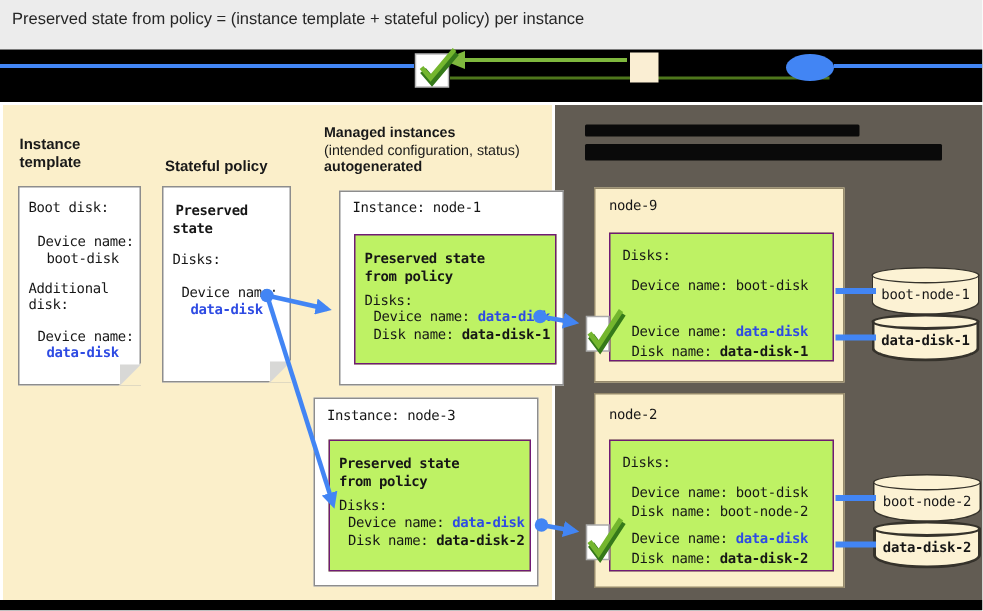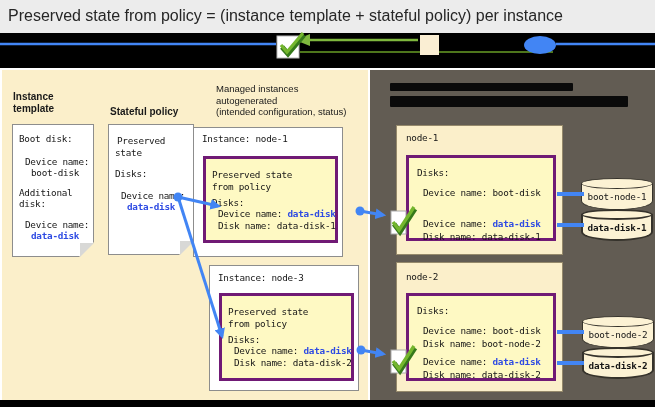--- a/index.html
+++ b/index.html
@@ -3,26 +3,26 @@
 <meta charset="utf-8">
 <style>
   *{margin:0;padding:0;box-sizing:border-box}
   body{background:#ffffff}
   #stage{position:relative;width:655px;height:407px;background:#fff;
          font-family:"Liberation Sans",sans-serif;overflow:hidden}
   .abs{position:absolute}
   .mono{font-family:"DejaVu Sans Mono","Liberation Mono",monospace;
         font-size:9.3px;line-height:11px;letter-spacing:-0.25px;
         white-space:pre;color:#161616}
-  .b{font-weight:normal}
+  .b{font-weight:bold}
   .blue{color:#2e4be3;font-weight:bold}
   .hd{font-size:10px;font-weight:bold;color:#191919;line-height:12px}
   .hd2{font-size:9.5px;color:#191919;line-height:11.5px}
   .card{position:absolute;background:#fff;border:1px solid #8d8d8d}
-  .innerbox{position:absolute;background:#fef9c3;border:3px solid #701a75}
+  .innerbox{position:absolute;background:#bef264;border:1px solid #701a75}
   .vmbox{position:absolute;background:#FBEFCA;border:1px solid #95896b}
   .bar{position:absolute;background:#0a0a0a;border-radius:1px}
   .dog-cut{position:absolute;right:-1px;bottom:-1px;width:0;height:0;
            border-bottom:15px solid #FBEFCA;border-left:15px solid transparent}
   .dog-flap{position:absolute;right:-1px;bottom:-1px;width:0;height:0;
             border-top:14px solid #d8d8d6;border-right:14px solid transparent}
   .cyl{position:absolute;width:72px;height:32px}
   .cyl-body{position:absolute;left:0;top:5px;width:72px;height:27px;background:#FCF2D4;
             border:1.6px solid #35322b;border-top:none;
             border-radius:0 0 36px 36px / 0 0 9px 9px}
@@ -31,21 +31,21 @@
   .cyl-label{position:absolute;left:0;top:13px;width:72px;text-align:center}
   .cyl.bold .cyl-body,.cyl.bold .cyl-top{border-width:2.4px}
   .cyl.bold .cyl-label{font-weight:bold}
 </style>
 </head>
 <body>
 
 <div id="stage">
 
   <div class="abs" style="left:0;top:0;width:655px;height:33px;background:#ECECEC"></div>
-  <div class="abs" style="left:8px;top:7px;font-size:16px;color:#262626">Preserved state from policy = (instance template + stateful policy) per instance</div>
+  <div class="abs" style="left:8px;top:7px;font-size:11px;color:#262626">Preserved state from policy = (instance template + stateful policy) per instance</div>
 
   <div class="abs" style="left:0;top:33px;width:655px;height:35px;background:#000"></div>
 
   <div class="abs" style="left:2px;top:70px;width:366px;height:330px;background:#FBEFCA"></div>
   <div class="abs" style="left:370px;top:70px;width:285px;height:330px;background:#625C53"></div>
   <div class="abs" style="left:0;top:400px;width:655px;height:7px;background:#000"></div>
 
   <div class="abs hd" style="left:13px;top:91px;width:66px">Instance template</div>
   <div class="card" style="left:12px;top:124px;width:82px;height:133px">
     <div class="abs mono" style="left:6px;top:8px">Boot disk:</div>
@@ -65,25 +65,25 @@
     <div class="abs mono b" style="left:6px;top:22px">state</div>
     <div class="abs mono" style="left:6px;top:43px">Disks:</div>
     <div class="abs mono" style="left:12px;top:65px">Device name:</div>
     <div class="abs mono blue" style="left:18px;top:76px">data-disk</div>
     <div class="dog-cut"></div>
     <div class="dog-flap"></div>
   </div>
 
   <div class="abs" style="left:216px;top:83px;width:150px">
     <div class="hd2 b">Managed instances</div>
+    <div class="hd2">(intended configuration, status)</div>
     <div class="hd2 b">autogenerated</div>
-    <div class="hd2">(intended configuration, status)</div>
   </div>
 
-  <div class="card" style="left:193px;top:127px;width:150px;height:130px">
+  <div class="card" style="left:226px;top:127px;width:150px;height:130px">
     <div class="abs mono" style="left:8px;top:5px">Instance: node-1</div>
     <div class="innerbox" style="left:9px;top:28px;width:135px;height:87px">
       <div class="abs mono b" style="left:6px;top:10px">Preserved state</div>
       <div class="abs mono b" style="left:6px;top:22px">from policy</div>
       <div class="abs mono" style="left:6px;top:38px">Disks:</div>
       <div class="abs mono" style="left:12px;top:49px"><span>Device name: </span><span class="blue">data-disk</span></div>
       <div class="abs mono" style="left:12px;top:61px"><span>Disk name: </span><span class="b">data-disk-1</span></div>
     </div>
   </div>
 
@@ -95,21 +95,21 @@
       <div class="abs mono" style="left:6px;top:38px">Disks:</div>
       <div class="abs mono" style="left:12px;top:49px"><span>Device name: </span><span class="blue">data-disk</span></div>
       <div class="abs mono" style="left:12px;top:61px"><span>Disk name: </span><span class="b">data-disk-2</span></div>
     </div>
   </div>
 
   <div class="bar" style="left:390px;top:83px;width:183px;height:8px"></div>
   <div class="bar" style="left:390px;top:96px;width:238px;height:11px"></div>
 
   <div class="vmbox" style="left:396px;top:125px;width:167px;height:130px">
-    <div class="abs mono" style="left:9px;top:6px">node-1</div>
+    <div class="abs mono" style="left:9px;top:6px">node-9</div>
     <div class="innerbox" style="left:9px;top:29px;width:150px;height:86px">
       <div class="abs mono" style="left:8px;top:9px">Disks:</div>
       <div class="abs mono" style="left:14px;top:29px"><span>Device name: </span><span>boot-disk</span></div>
       <div class="abs mono" style="left:14px;top:60px"><span>Device name: </span><span class="blue">data-disk</span></div>
       <div class="abs mono" style="left:14px;top:73px"><span>Disk name: </span><span class="b">data-disk-1</span></div>
     </div>
   </div>
 
   <div class="vmbox" style="left:396px;top:262px;width:167px;height:130px">
     <div class="abs mono" style="left:9px;top:8px">node-2</div>

